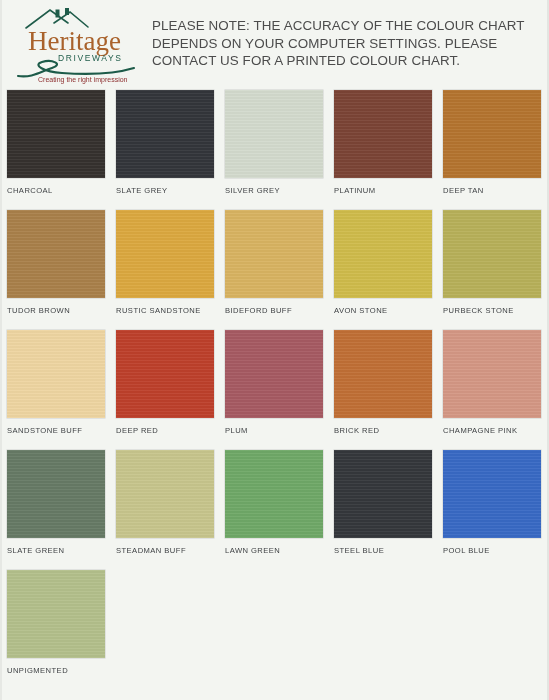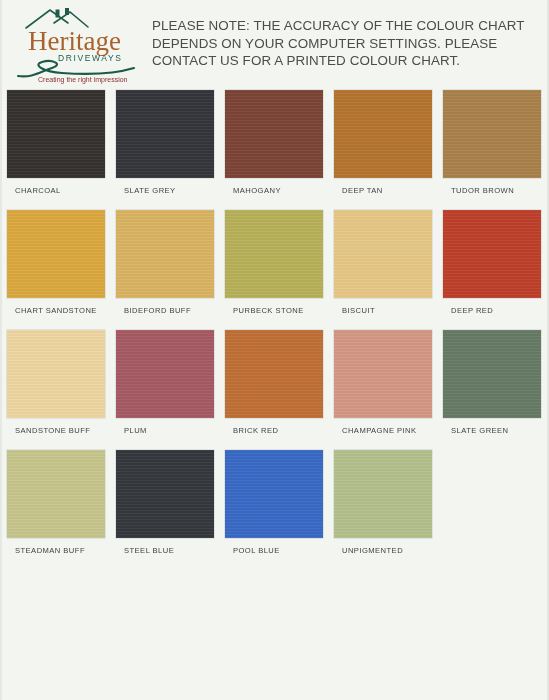--- a/index.html
+++ b/index.html
@@ -84,21 +84,21 @@
     background-image: repeating-linear-gradient(
       180deg,
       rgba(255,255,255,0.055) 0px,
       rgba(255,255,255,0.055) 1px,
       rgba(0,0,0,0.022) 1px,
       rgba(0,0,0,0.022) 3px);
     pointer-events: none;
   }
   .chip-label {
     position: absolute;
-    left: 8px;
+    left: 0;
     top: 96px;
     font-size: 7.6px;
     letter-spacing: 0.45px;
     color: #3c3f42;
     white-space: nowrap;
     font-family: "Liberation Sans", sans-serif;
   }
 </style>
 </head>
 <body>
@@ -133,76 +133,84 @@
   <div id="grid">
       <div class="cell">
         <div class="chip" style="background: rgb(53, 49, 46);"></div>
         <div class="chip-label">CHARCOAL</div>
       </div>
       <div class="cell">
         <div class="chip" style="background: rgb(51, 53, 58);"></div>
         <div class="chip-label">SLATE GREY</div>
       </div>
       <div class="cell">
+        <div class="chip" style="background: rgb(211, 218, 205);"></div>
+        <div class="chip-label">SILVER GREY</div>
+      </div>
+      <div class="cell">
         <div class="chip" style="background: rgb(123, 68, 53);"></div>
-        <div class="chip-label">MAHOGANY</div>
+        <div class="chip-label">PLATINUM</div>
       </div>
       <div class="cell">
         <div class="chip" style="background: rgb(180, 116, 47);"></div>
         <div class="chip-label">DEEP TAN</div>
       </div>
       <div class="cell">
         <div class="chip" style="background: rgb(169, 128, 74);"></div>
         <div class="chip-label">TUDOR BROWN</div>
       </div>
       <div class="cell">
         <div class="chip" style="background: rgb(219, 168, 63);"></div>
-        <div class="chip-label">CHART SANDSTONE</div>
+        <div class="chip-label">RUSTIC SANDSTONE</div>
       </div>
       <div class="cell">
         <div class="chip" style="background: rgb(216, 179, 97);"></div>
         <div class="chip-label">BIDEFORD BUFF</div>
       </div>
       <div class="cell">
+        <div class="chip" style="background: rgb(207, 187, 75);"></div>
+        <div class="chip-label">AVON STONE</div>
+      </div>
+      <div class="cell">
         <div class="chip" style="background: rgb(183, 176, 89);"></div>
         <div class="chip-label">PURBECK STONE</div>
       </div>
       <div class="cell">
-        <div class="chip" style="background: rgb(229, 199, 134);"></div>
-        <div class="chip-label">BISCUIT</div>
+        <div class="chip" style="background: rgb(238, 213, 161);"></div>
+        <div class="chip-label">SANDSTONE BUFF</div>
       </div>
       <div class="cell">
         <div class="chip" style="background: rgb(189, 64, 43);"></div>
         <div class="chip-label">DEEP RED</div>
       </div>
       <div class="cell">
-        <div class="chip" style="background: rgb(238, 213, 161);"></div>
-        <div class="chip-label">SANDSTONE BUFF</div>
-      </div>
-      <div class="cell">
         <div class="chip" style="background: rgb(166, 90, 98);"></div>
         <div class="chip-label">PLUM</div>
       </div>
       <div class="cell">
         <div class="chip" style="background: rgb(192, 111, 53);"></div>
         <div class="chip-label">BRICK RED</div>
       </div>
       <div class="cell">
         <div class="chip" style="background: rgb(212, 151, 132);"></div>
         <div class="chip-label">CHAMPAGNE PINK</div>
       </div>
       <div class="cell">
         <div class="chip" style="background: rgb(102, 122, 101);"></div>
         <div class="chip-label">SLATE GREEN</div>
       </div>
       <div class="cell">
         <div class="chip" style="background: rgb(199, 197, 140);"></div>
         <div class="chip-label">STEADMAN BUFF</div>
       </div>
       <div class="cell">
+        <div class="chip" style="background: rgb(111, 168, 103);"></div>
+        <div class="chip-label">LAWN GREEN</div>
+      </div>
+      <div class="cell">
         <div class="chip" style="background: rgb(52, 55, 59);"></div>
         <div class="chip-label">STEEL BLUE</div>
       </div>
       <div class="cell">
         <div class="chip" style="background: rgb(56, 105, 196);"></div>
         <div class="chip-label">POOL BLUE</div>
       </div>
       <div class="cell">
         <div class="chip" style="background: rgb(179, 191, 139);"></div>
         <div class="chip-label">UNPIGMENTED</div>

